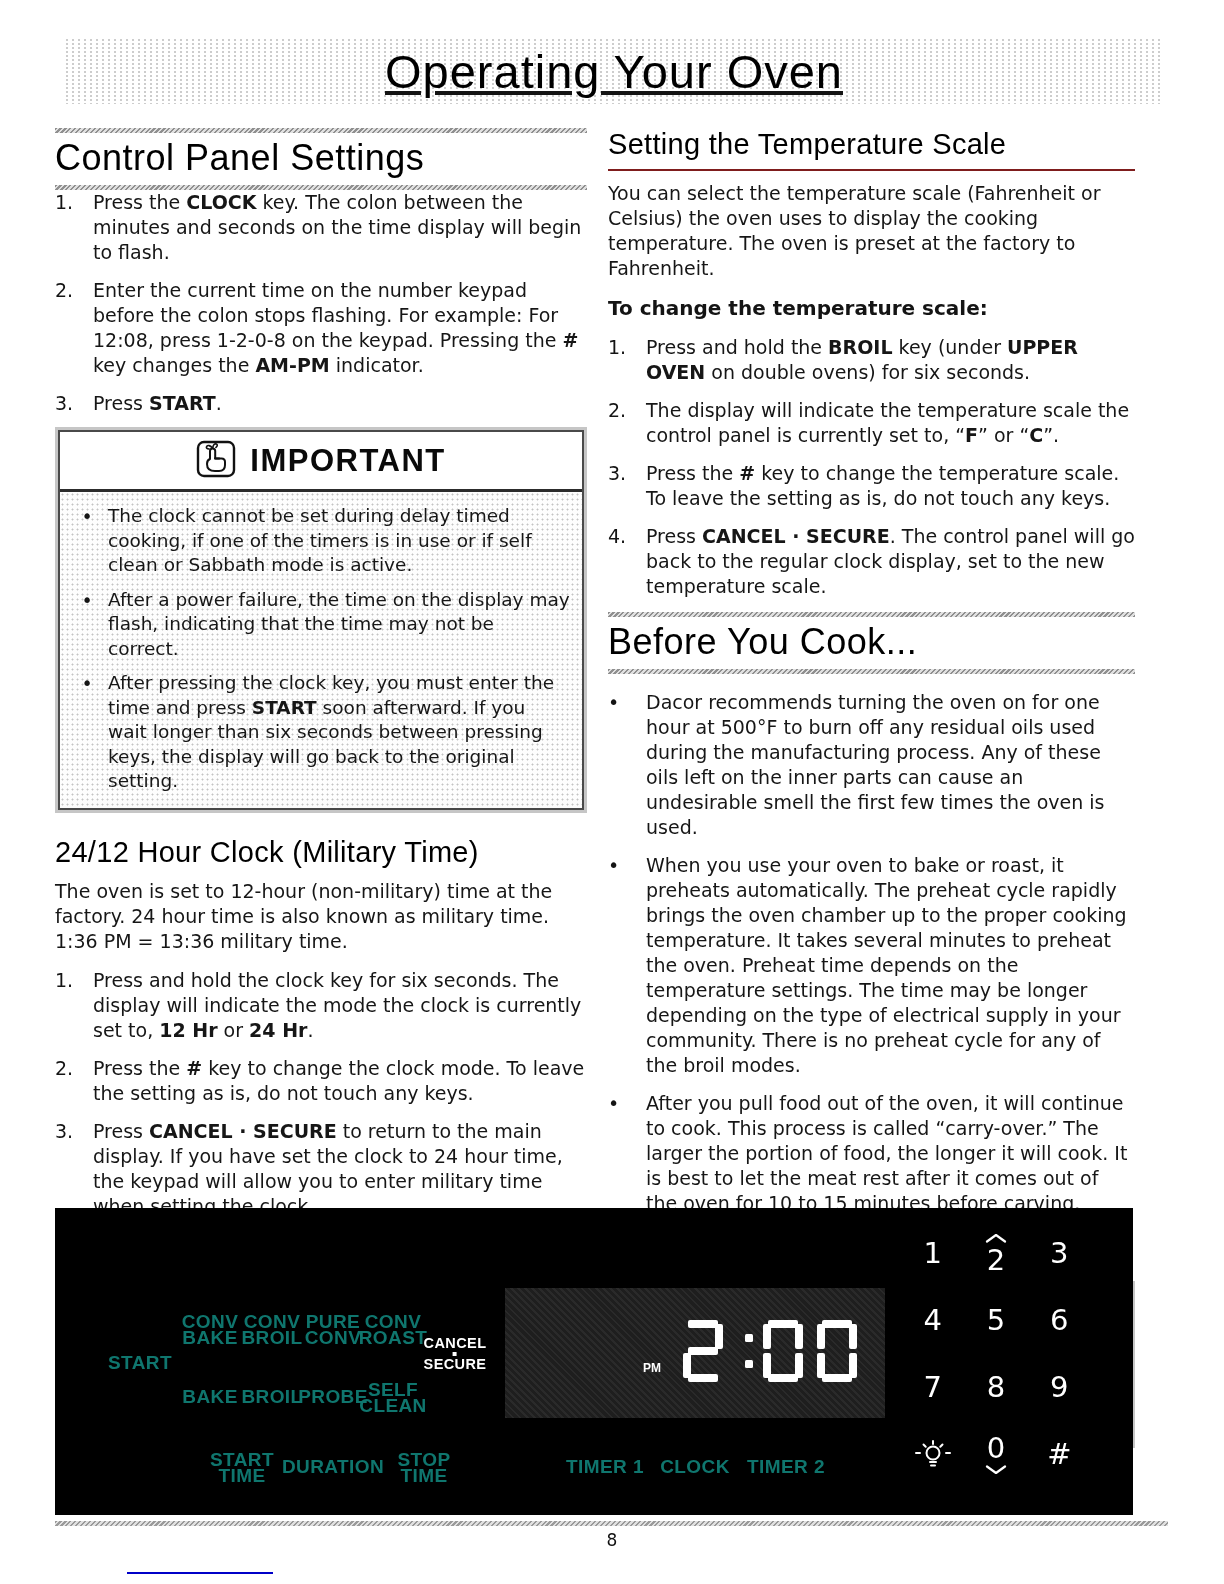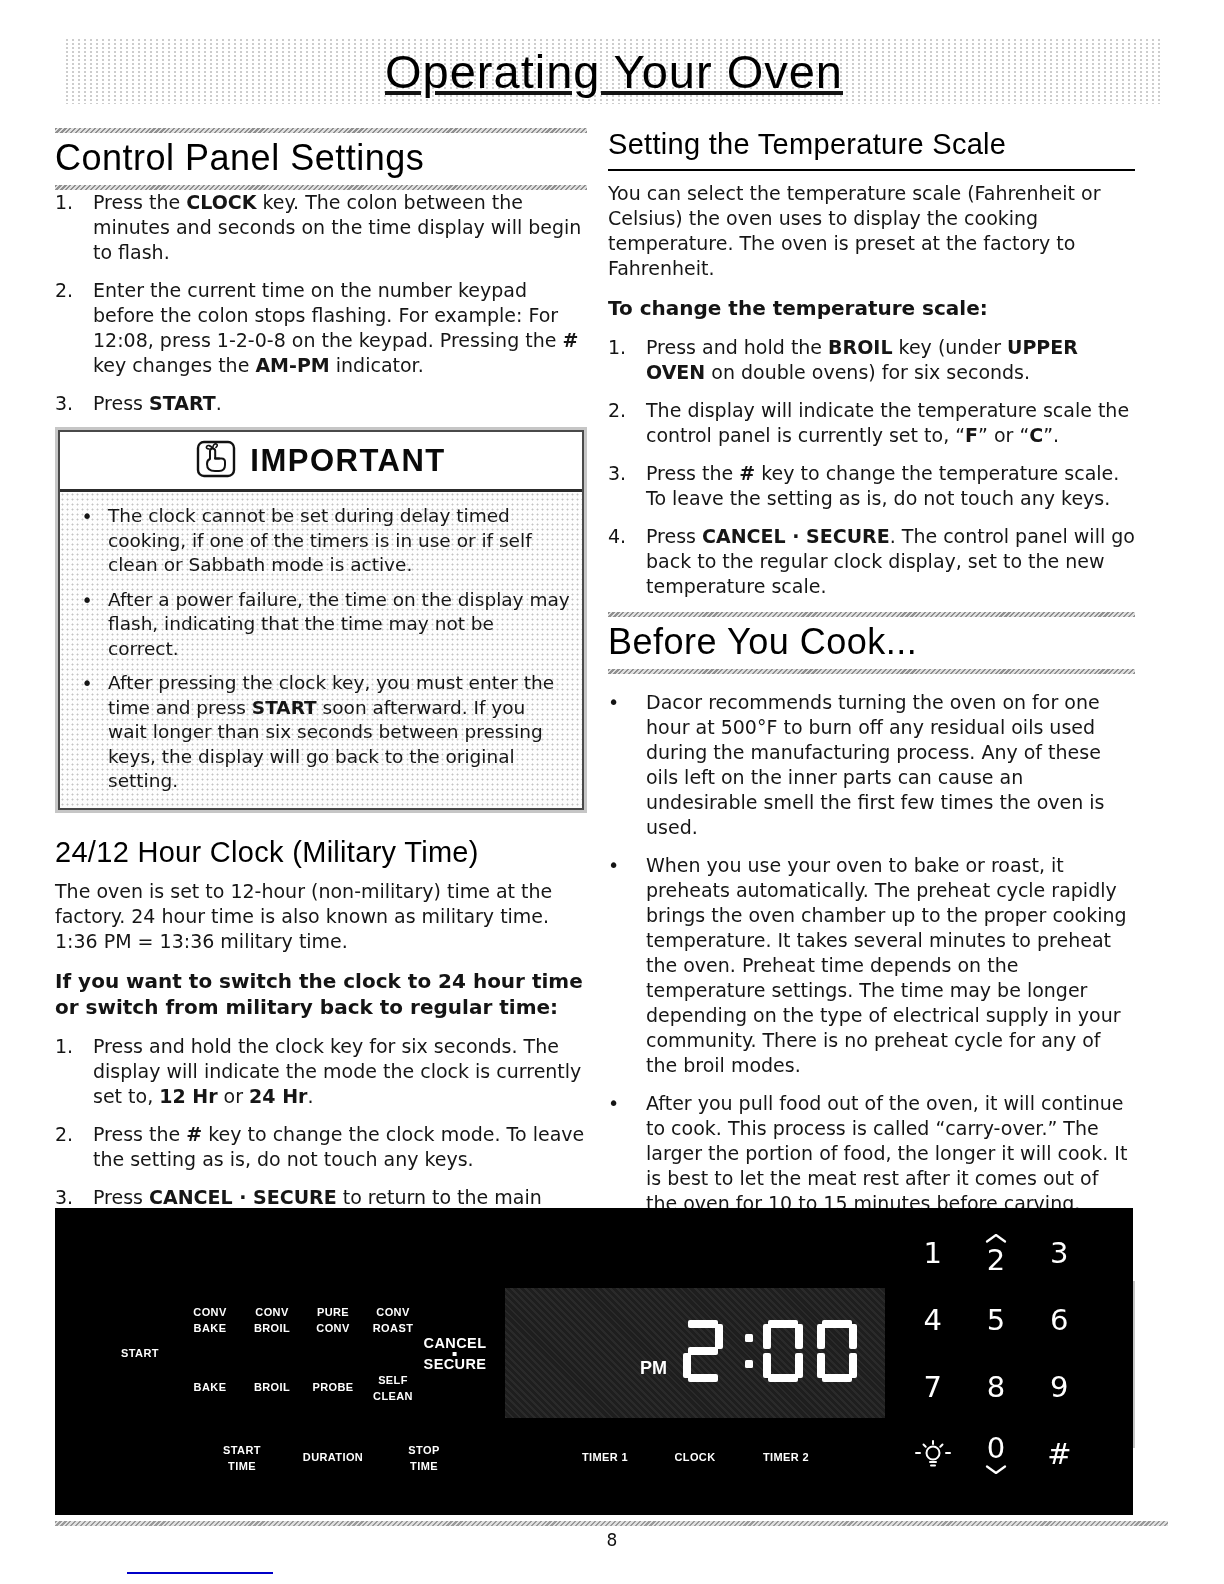--- a/index.html
+++ b/index.html
@@ -16,21 +16,21 @@
   .page-title{font-family:"Liberation Sans",sans-serif;font-weight:300;font-size:47px;
         letter-spacing:1px;color:#000;}
   .col{position:absolute;top:128px;}
   .col-left{left:55px;width:532px;}
   .col-right{left:608px;width:527px;}
   .rule{height:5px;background:repeating-linear-gradient(135deg,#8f8f8f 0 1.5px,#e0e0e0 1.5px 3.5px);}
   h1.sec{font-family:"Liberation Sans",sans-serif;font-weight:300;font-size:36px;margin:4px 0 6px 0;
         letter-spacing:0.5px;color:#000;}
   h2.sub{font-family:"Liberation Sans",sans-serif;font-weight:300;font-size:29px;margin:16px 0 10px 0;
         letter-spacing:0.3px;color:#000;}
-  h2.underlined{border-bottom:2px solid #000000;padding-bottom:8px;margin-top:0;}
+  h2.underlined{border-bottom:2px solid #7f1d1d;padding-bottom:8px;margin-top:0;}
   p.body, .t{font-size:19px;line-height:25px;color:#161616;}
   p.body{margin:0 0 14px 0;}
   p.bold-intro{font-weight:bold;font-size:20px;line-height:26px;margin:4px 0 14px 0;}
   .step{display:flex;margin:0 0 13px 0;}
   .step .num{width:38px;flex:0 0 38px;font-size:19px;line-height:25px;}
   .step .t{flex:1;}
   
   .note-box{border:2px solid #4a4a4a;outline:3px solid #c6c6c6;margin:14px 3px 26px 3px;background:#fff;}
   .note-head{display:flex;align-items:center;justify-content:center;gap:14px;
         padding:7px 0 6px 0;background:#fff;border-bottom:3px solid #2c2c2c;}
@@ -43,32 +43,32 @@
   .note-body .t{font-size:18.5px;line-height:24.5px;}
   .caution-box{border:2px solid #7a7a7a;outline:3px solid #c6c6c6;margin:18px 3px 0 3px;background:#fff;}
   .caution-head{display:flex;align-items:center;justify-content:center;gap:16px;
         padding:8px 0 7px 0;border-bottom:4px solid #9f9f9f;background:#fff;}
   .caution-title{font-family:"Liberation Sans",sans-serif;font-weight:900;font-size:35px;
         letter-spacing:1px;color:#0a0a0a;}
   .caution-body{padding:8px 12px 10px 8px;}
   .caution-body .t{font-size:19px;line-height:26px;}
   
   .panel{position:absolute;left:55px;top:1208px;width:1078px;height:307px;background:#000;}
-  .plabel{position:absolute;transform:translate(-50%,-50%);color:#ffffff;text-align:center;
-        font-family:"Liberation Sans",sans-serif;font-weight:bold;font-size:11px;line-height:15.5px;
-        letter-spacing:0.4px;white-space:nowrap;}
+  .plabel{position:absolute;transform:translate(-50%,-50%);color:#0f766e;text-align:center;
+        font-family:"Liberation Sans",sans-serif;font-weight:bold;font-size:19px;line-height:15.5px;
+        letter-spacing:0.4px;white-space:nowrap;margin-top:9px;}
   .cancel-secure{position:absolute;transform:translate(-50%,-50%);display:flex;flex-direction:column;
         align-items:center;color:#fff;font-family:"Liberation Sans",sans-serif;font-weight:bold;
         font-size:14.5px;line-height:15px;letter-spacing:0.4px;}
   .cs-dot{width:4px;height:4px;background:#fff;margin:1px 0;}
   .display{position:absolute;left:450px;top:80px;width:380px;height:130px;background:#1e1e1e;
         background-image:repeating-linear-gradient(45deg,rgba(255,255,255,0.055) 0 2px,rgba(0,0,0,0) 2px 5px);
         display:flex;align-items:center;justify-content:flex-end;padding-right:26px;box-sizing:border-box;}
-  .pm{color:#fff;font-family:"Liberation Sans",sans-serif;font-weight:bold;font-size:18px;
-        margin-right:16px;transform:translateY(15px);}
+  .pm{color:#fff;font-family:"Liberation Sans",sans-serif;font-weight:bold;font-size:12px;
+        margin-right:22px;transform:translateY(15px);}
   .keypad{position:absolute;left:846px;top:12px;width:190px;height:268px;display:grid;
         grid-template-columns:repeat(3,1fr);grid-template-rows:repeat(4,1fr);}
   .key{display:flex;flex-direction:column;align-items:center;justify-content:center;color:#fff;
         font-family:"DejaVu Sans",sans-serif;font-weight:400;font-size:29px;}
   .key .glyph{line-height:1;}
   .chev{display:block;margin:0 0 3px 0;}
   .chev-down{margin:2px 0 0 0;}
   
   .footer-rule{position:absolute;left:55px;top:1521px;width:1113px;height:5px;
         background:repeating-linear-gradient(135deg,#9a9a9a 0 1.5px,#e0e0e0 1.5px 3.5px);}
@@ -134,21 +134,20 @@
         </div>
         <div class="bullet-row">
           <span class="b">•</span>
           <span class="t">After pressing the clock key, you must enter the time and press <b>START</b> soon afterward. If you wait longer than six seconds between pressing keys, the display will go back to the original setting.</span>
         </div>
       </div>
     </div>
 
     <h2 class="sub">24/12 Hour Clock (Military Time)</h2>
     <p class="body">The oven is set to 12-hour (non-military) time at the factory. 24 hour time is also known as military time.<br>1:36 PM = 13:36 military time.</p>
-    <p class="bold-intro">If you want to switch the clock to 24 hour time or switch from military back to regular time:</p>
 
     <div class="step">
       <span class="num">1.</span>
       <span class="t">Press and hold the clock key for six seconds. The display will indicate the mode the clock is currently set to, <b>12 Hr</b> or <b>24 Hr</b>.</span>
     </div>
     <div class="step">
       <span class="num">2.</span>
       <span class="t">Press the <b>#</b> key to change the clock mode. To leave the setting as is, do not touch any keys.</span>
     </div>
     <div class="step">

